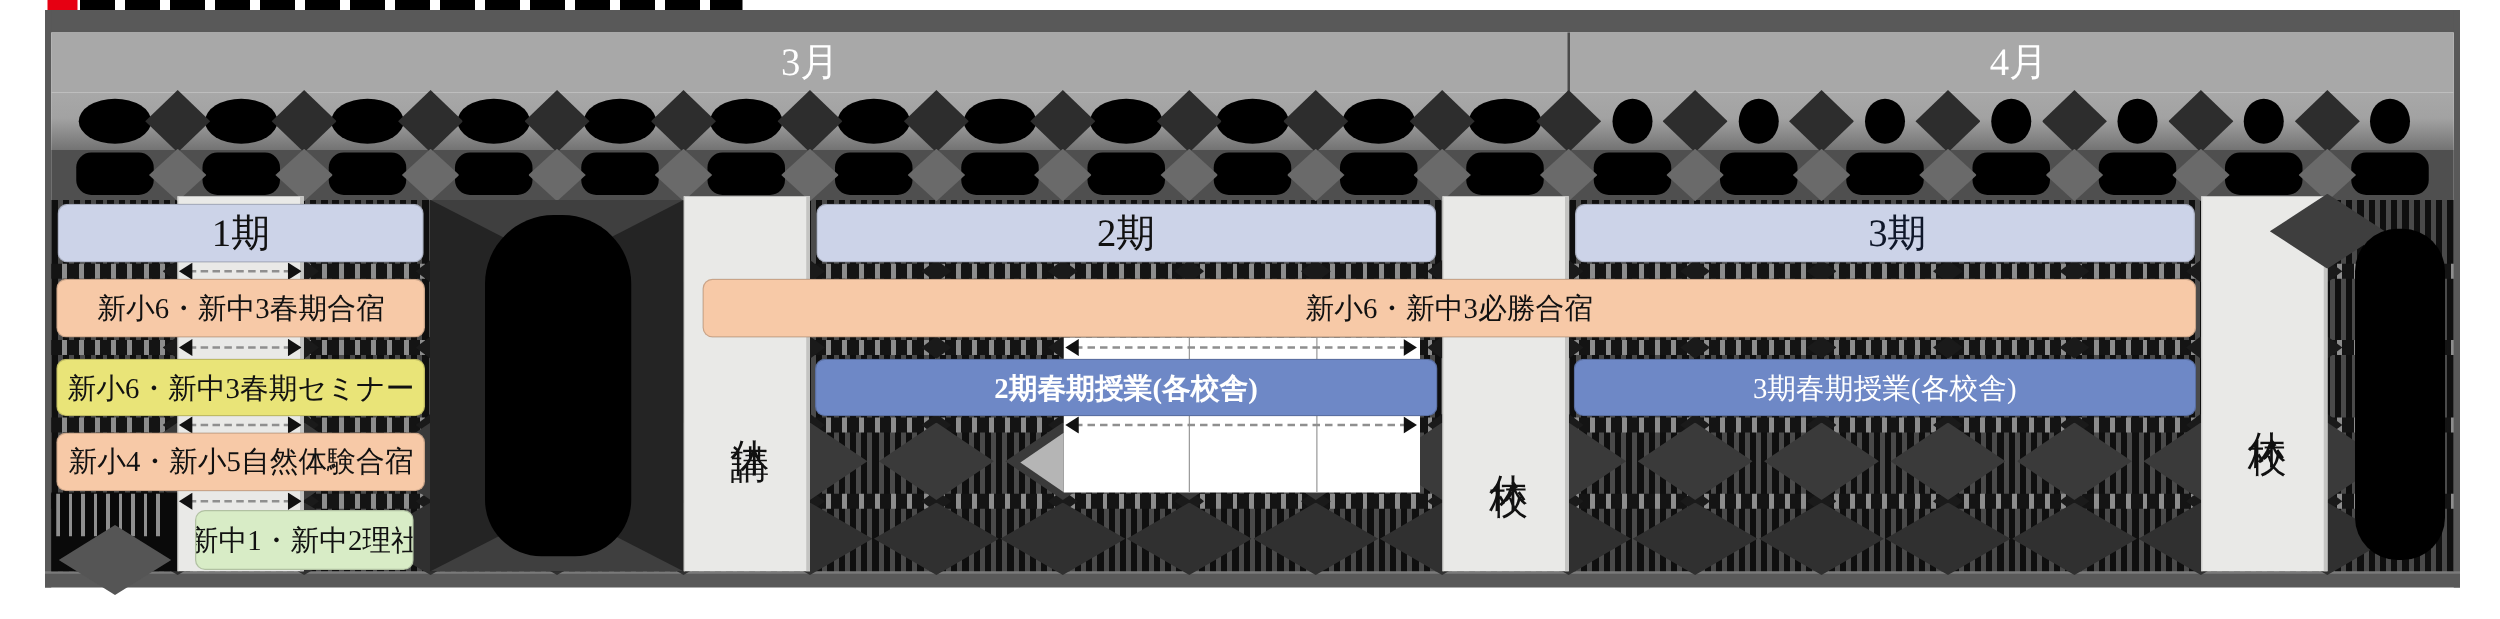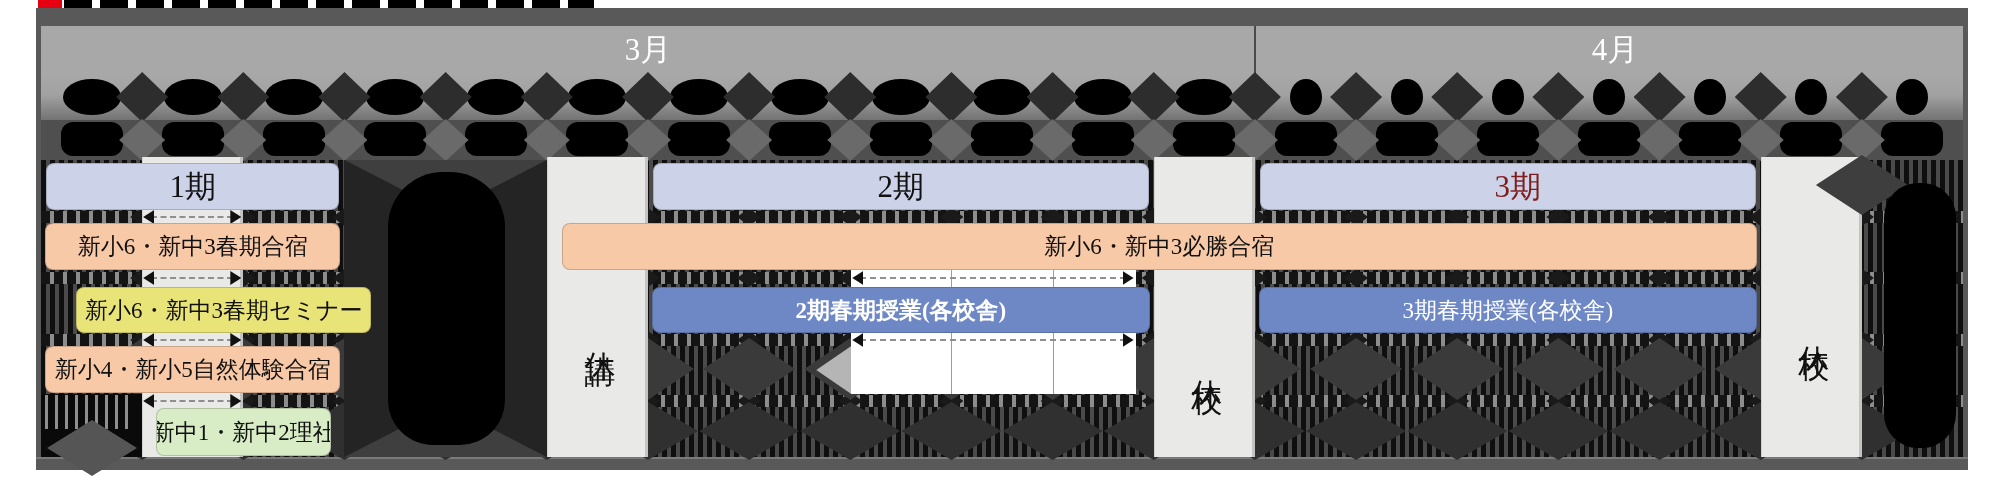--- a/index.html
+++ b/index.html
@@ -296,30 +296,30 @@
       <div class="abs tri-left" style="left: 852.28px; top: 333px; width: 11px; height: 14px; background: rgb(17, 17, 17);"></div>
       <div class="abs tri-right" style="left: 1122.55px; top: 333px; width: 11px; height: 14px; background: rgb(17, 17, 17);"></div>
       <div class="abs diamond" style="left: 1815.88px; top: 155px; width: 92px; height: 60px; background: rgb(62, 62, 62);"></div>
       <div class="abs blob" style="left: 1884px; top: 183px; width: 72px; height: 265px; border-radius: 34px;"></div>
       <div class="abs bar big" style="left: 46px; top: 163px; width: 293.48px; height: 47px; background: rgb(204, 211, 232); color: rgb(17, 17, 17);">
         <span>1期</span>
       </div>
       <div class="abs bar big" style="left: 652.96px; top: 163px; width: 495.8px; height: 47px; background: rgb(204, 211, 232); color: rgb(17, 17, 17);">
         <span>2期</span>
       </div>
-      <div class="abs bar big" style="left: 1259.92px; top: 163px; width: 495.8px; height: 47px; background: rgb(204, 211, 232); color: #7f1d1d; padding-left: 20px;">
+      <div class="abs bar big" style="left: 1259.92px; top: 163px; width: 495.8px; height: 47px; background: rgb(204, 211, 232); color: #0f172a; padding-left: 20px;">
         <span>3期</span>
       </div>
       <div class="abs bar" style="left: 45px; top: 223px; width: 295.48px; height: 47px; background: rgb(247, 201, 167); color: rgb(17, 17, 17);">
         <span>新小6・新中3春期合宿</span>
       </div>
       <div class="abs bar" style="left: 561.928px; top: 223px; width: 1194.79px; height: 47px; background: rgb(247, 201, 167); color: rgb(17, 17, 17);">
         <span>新小6・新中3必勝合宿</span>
       </div>
-      <div class="abs bar" style="left: 45px; top: 287px; width: 295.48px; height: 46px; background: rgb(233, 228, 120); color: rgb(17, 17, 17); margin-left: 31px;">
+      <div class="abs bar" style="left: 45px; top: 287px; width: 295.48px; height: 46px; background: rgb(233, 228, 120); color: rgb(17, 17, 17);">
         <span>新小6・新中3春期セミナー</span>
       </div>
       <div class="abs bar" style="left: 651.96px; top: 287px; width: 497.8px; height: 46px; background: rgb(110, 136, 198); color: rgb(255, 255, 255); font-weight: bold;">
         <span>2期春期授業(各校舎)</span>
       </div>
       <div class="abs bar" style="left: 1258.92px; top: 287px; width: 497.8px; height: 46px; background: rgb(110, 136, 198); color: rgb(255, 255, 255);">
         <span>3期春期授業(各校舎)</span>
       </div>
       <div class="abs bar" style="left: 45px; top: 346px; width: 295.48px; height: 47px; background: rgb(247, 201, 167); color: rgb(17, 17, 17);">
         <span>新小4・新小5自然体験合宿</span>

